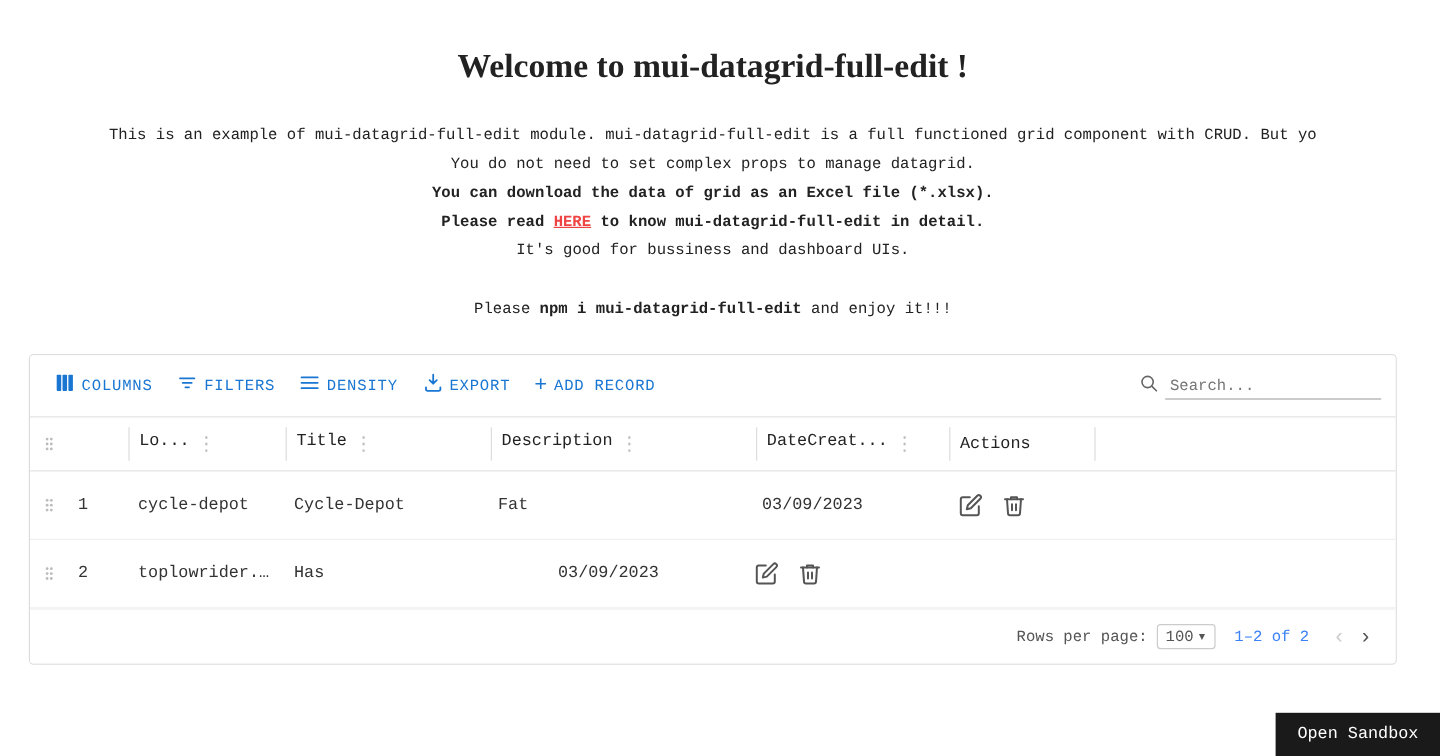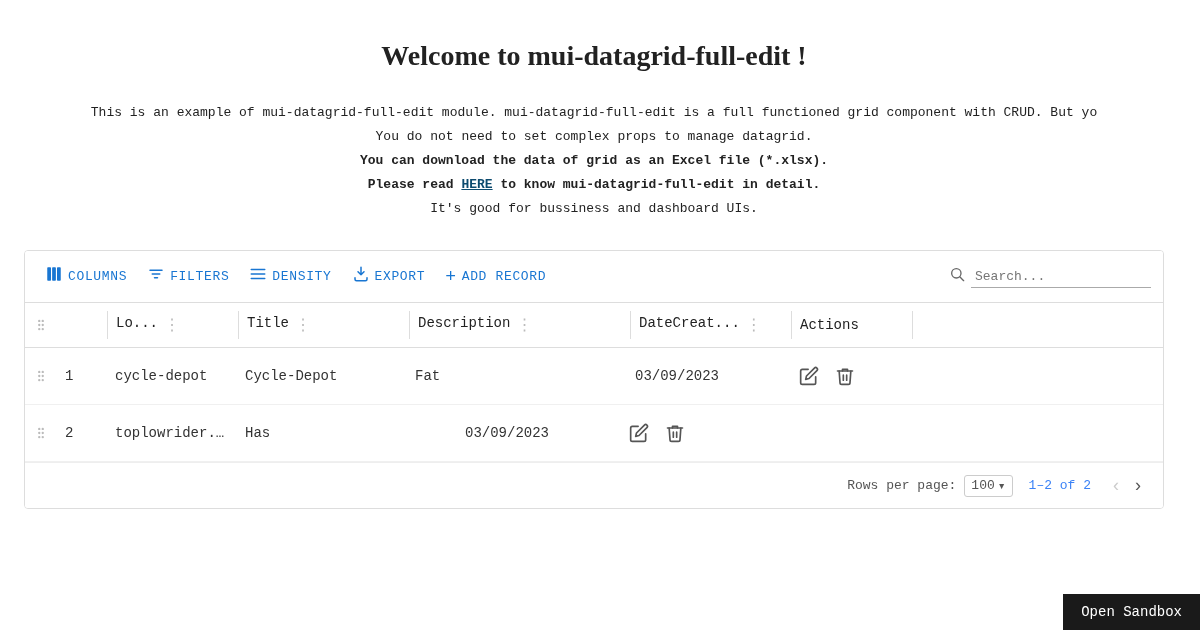--- a/index.html
+++ b/index.html
@@ -36,21 +36,21 @@
 
     .description-block p {
       margin: 2px 0;
     }
 
     .description-block .bold {
       font-weight: bold;
     }
 
     .description-block a {
-      color: #0c4a6e;
+      color: #ef4444;
       text-decoration: underline;
     }
 
     .npm-line {
       text-align: center;
       font-size: 13px;
       margin-bottom: 30px;
     }
 
     .npm-line .mono-bold {
@@ -282,20 +282,23 @@
   <h1 class="main-title">Welcome to mui-datagrid-full-edit !</h1>
 
   <div class="description-block">
     <p>This is an example of mui-datagrid-full-edit module. mui-datagrid-full-edit is a full functioned grid component with CRUD. But yo</p>
     <p>You do not need to set complex props to manage datagrid.</p>
     <p class="bold">You can download the data of grid as an Excel file (*.xlsx).</p>
     <p class="bold">Please read <a href="#">HERE</a> to know mui-datagrid-full-edit in detail.</p>
     <p>It's good for bussiness and dashboard UIs.</p>
   </div>
 
+  <div class="npm-line">
+    <span>Please </span><span class="mono-bold">npm i mui-datagrid-full-edit</span><span> and enjoy it!!!</span>
+  </div>
 
   <div class="datagrid-container">
 
     <div class="toolbar">
 
       <button class="toolbar-btn">
         <span class="toolbar-icon">
           <svg width="18" height="18" viewBox="0 0 24 24" fill="none">
             <rect x="3" y="3" width="5" height="18" rx="1" fill="#1976d2"></rect>
             <rect x="9.5" y="3" width="5" height="18" rx="1" fill="#1976d2"></rect>

